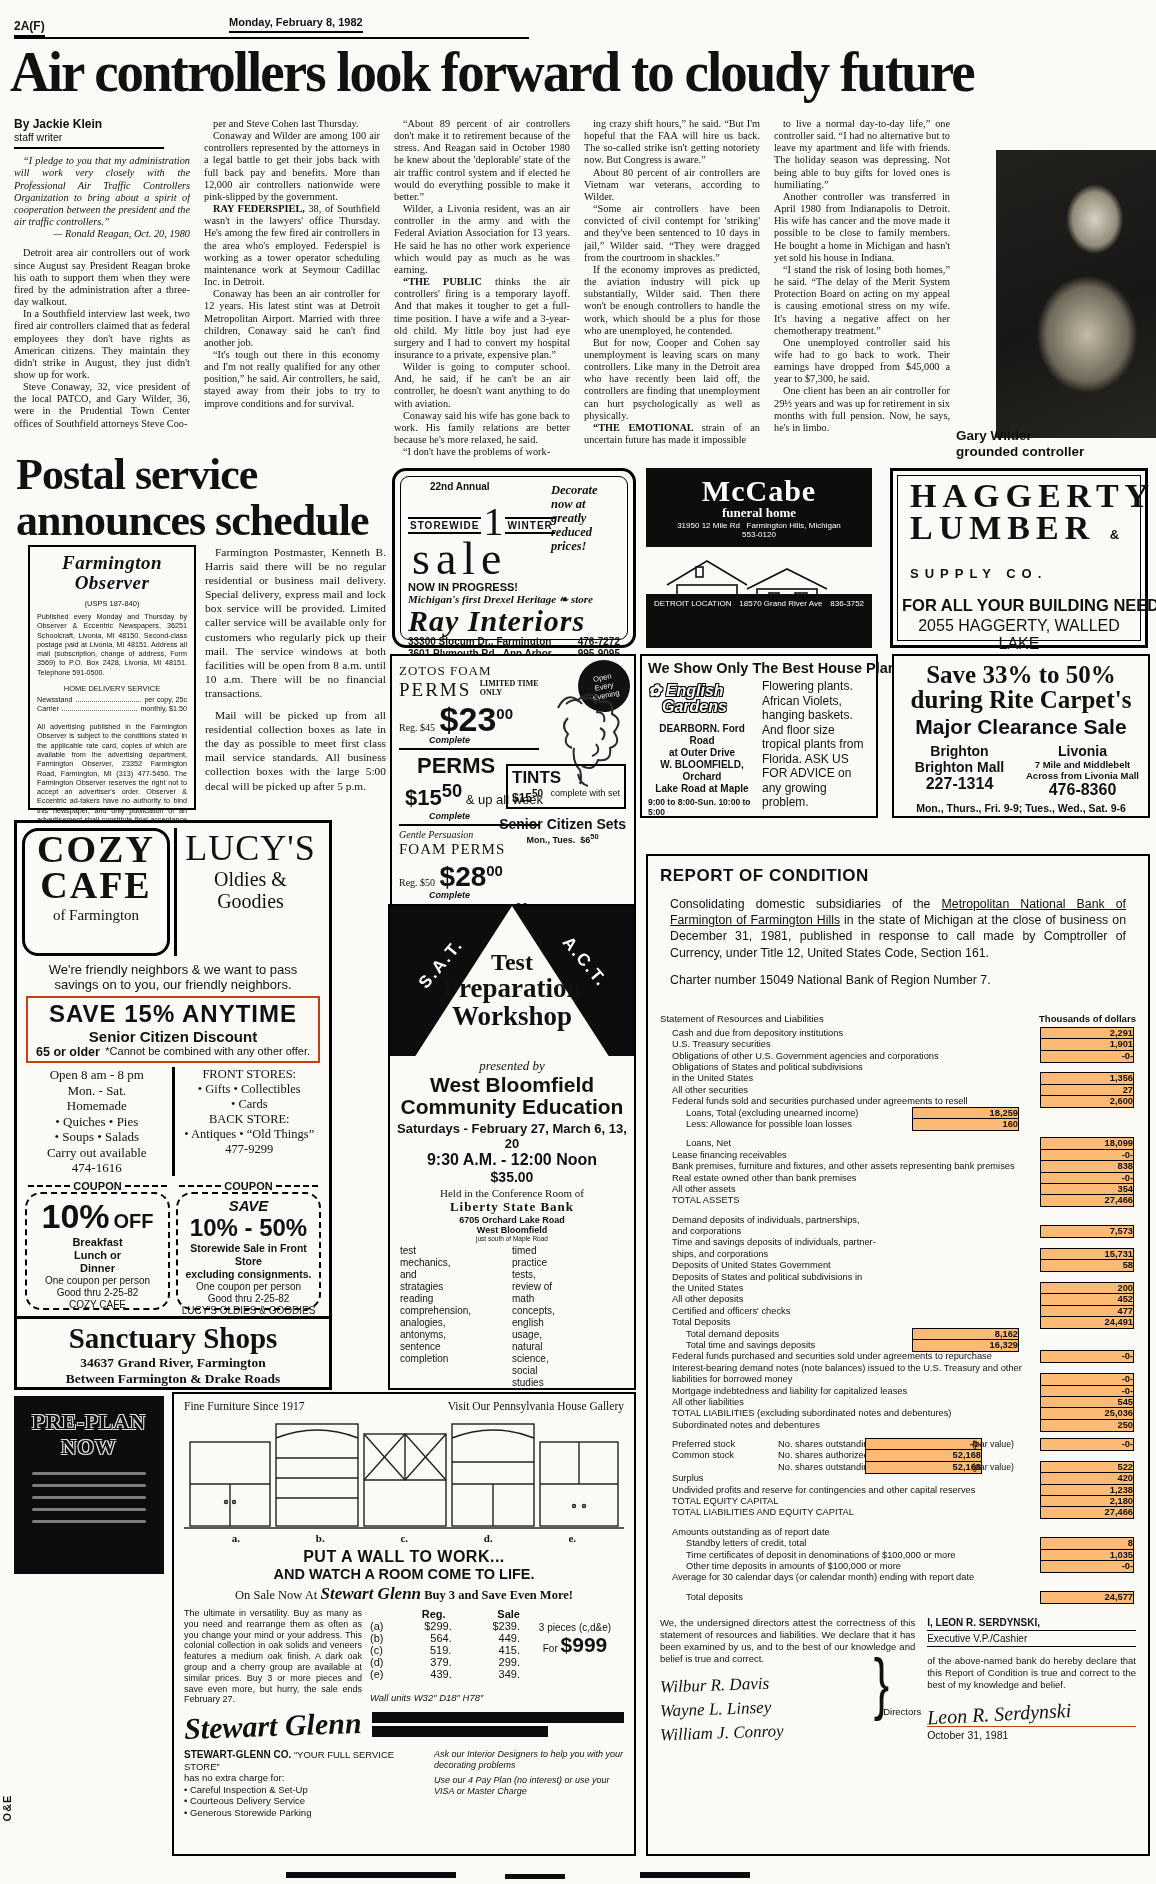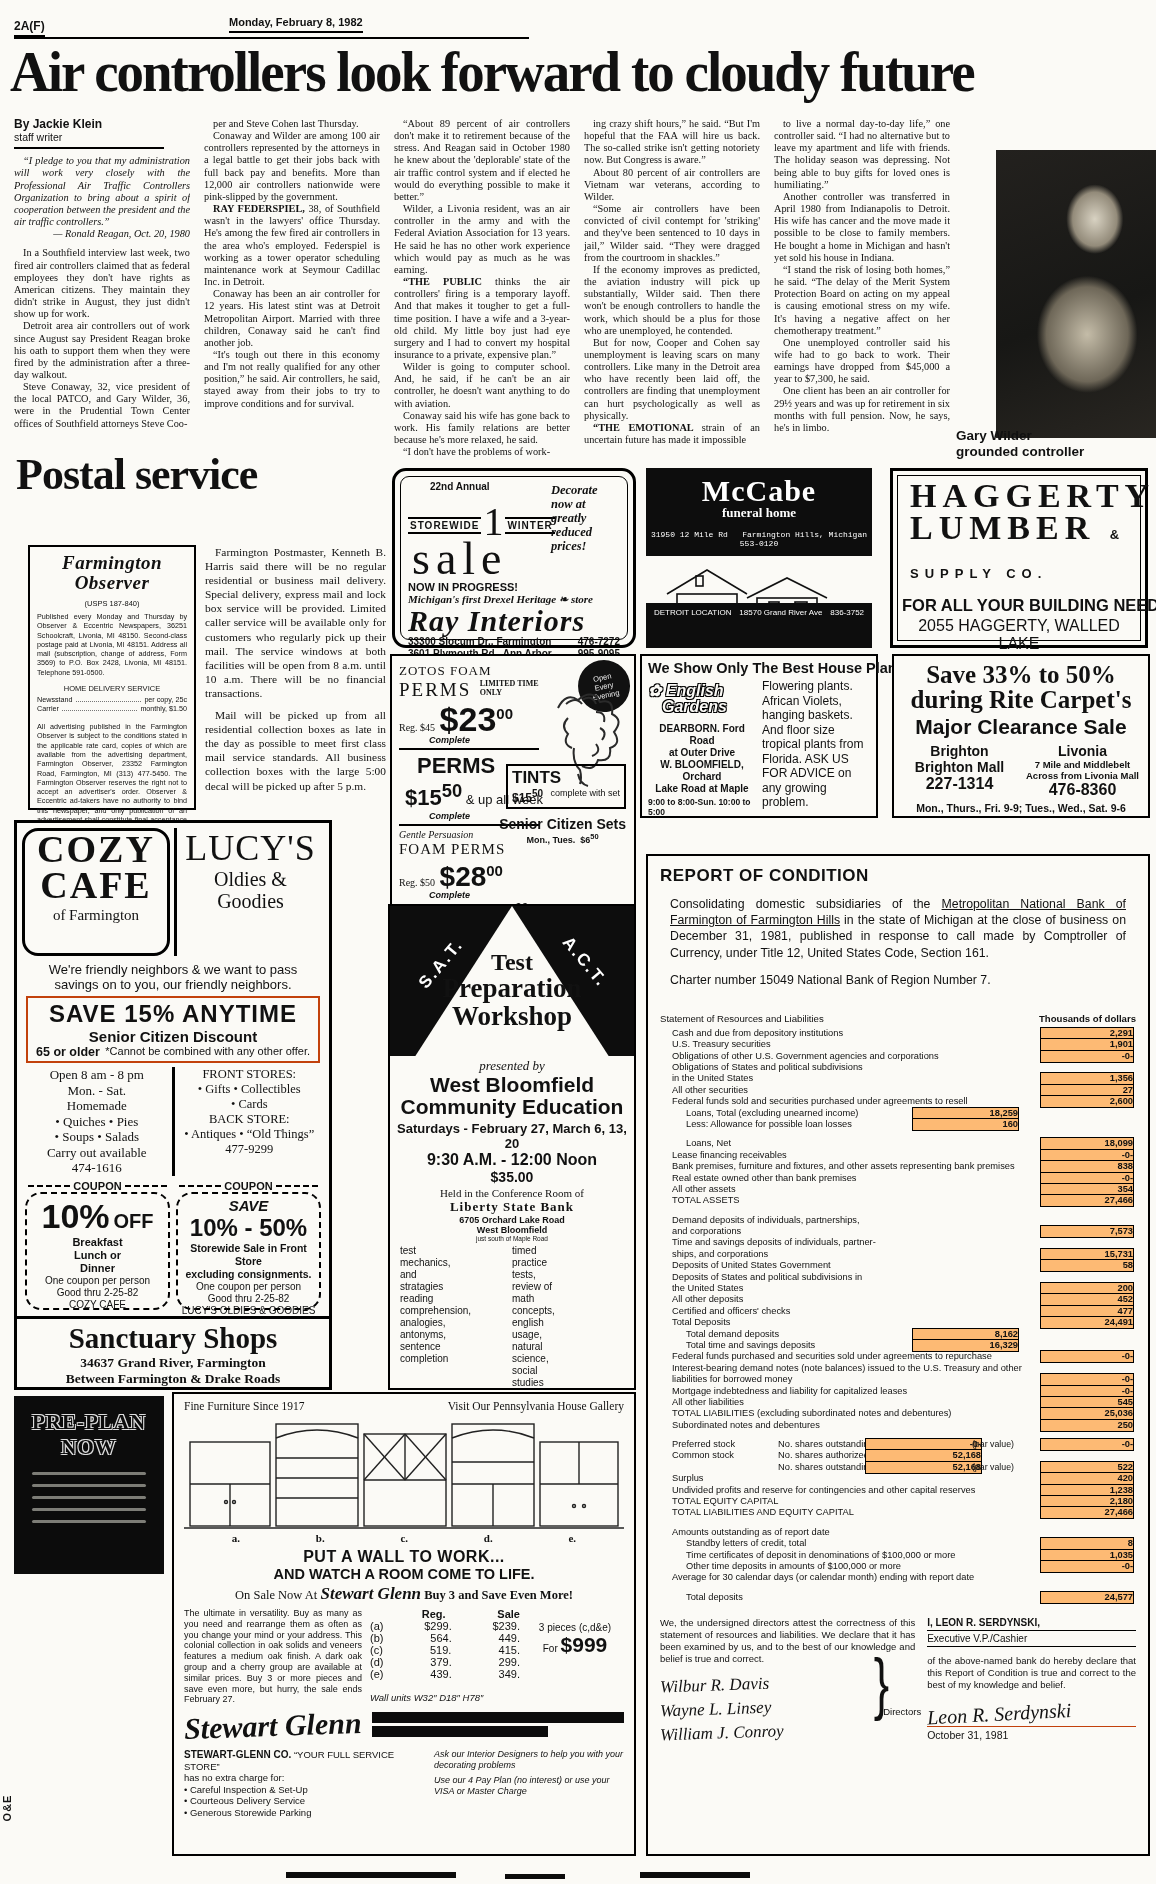--- a/index.html
+++ b/index.html
@@ -59,21 +59,21 @@
   .ray-sale{font-size:46px;line-height:40px;letter-spacing:6px;font-weight:300;margin-left:4px;}
   .ray-dec{position:absolute;right:6px;top:6px;width:70px;font-size:12.5px;font-weight:bold;font-style:italic;line-height:14px;}
   .ray-prog{font-size:11px;font-weight:bold;font-family:"Liberation Sans",sans-serif;margin-top:2px;}
   .ray-tag{font-size:11px;font-style:italic;font-weight:bold;}
   .ray-name{font-size:30px;font-weight:bold;font-style:italic;line-height:30px;letter-spacing:1px;}
   .ray-addr{display:flex;justify-content:space-between;font-size:10px;font-weight:bold;font-family:"Liberation Sans",sans-serif;line-height:12px;}
   
   .mccabe{left:646px;top:468px;width:226px;height:180px;background:#0d0d0d;color:#fff;text-align:center;}
   .mc-name{font-size:30px;font-weight:bold;letter-spacing:1px;padding-top:6px;}
   .mc-type{font-size:13px;font-weight:bold;margin-top:-3px;}
-  .mc-addr{font-size:8px;margin-top:9px;font-family:Liberation Mono, monospace;}
+  .mc-addr{font-size:8px;margin-top:0;font-family:Liberation Sans, sans-serif;}
   .mc-house{background:#fbfaf6;height:66px;margin-top:8px;position:relative;}
   .mc-bar{position:absolute;bottom:0;left:0;right:0;background:#0d0d0d;font-size:8px;
           font-family:"Liberation Sans",sans-serif;padding:5px 4px;display:flex;justify-content:space-around;}
   
   .haggerty{left:890px;top:468px;width:258px;height:180px;border:3px solid #000;padding:4px;}
   .hag-in{border:1px solid #000;height:100%;box-sizing:border-box;text-align:center;padding:4px;}
   .hag-name{font-size:34px;font-weight:bold;letter-spacing:6px;line-height:32px;text-align:left;padding-left:8px;}
   .hag-sup{font-size:13px;font-weight:bold;font-family:"Liberation Sans",sans-serif;}
   .hag-l1{font-size:16.5px;font-weight:bold;font-family:"Liberation Sans",sans-serif;margin-top:6px;white-space:nowrap;}
   .hag-l2{font-size:16px;font-family:"Liberation Sans",sans-serif;margin-top:2px;}
@@ -272,22 +272,22 @@
   <h1 class="headline">Air controllers look forward to cloudy future</h1>
 
   <section class="article">
     <div class="col">
       <div class="byline"><b>By Jackie Klein</b></div>
       <div class="byrole">staff writer</div>
       <div class="byrule"></div>
 
     <p class="ap quote"><b class="lead"></b><span>“I pledge to you that my administration will work very closely with the Professional Air Traffic Controllers Organization to bring about a spirit of cooperation between the president and the air traffic controllers.”</span></p>
         <p class="ap attr"><b class="lead"></b><span>— Ronald Reagan, Oct. 20, 1980</span></p>
+        <p class="ap"><b class="lead"></b><span>Detroit area air controllers out of work since August say President Reagan broke his oath to support them when they were fired by the administration after a three-day walkout.</span></p>
         <p class="ap"><b class="lead"></b><span>In a Southfield interview last week, two fired air controllers claimed that as federal employees they don't have rights as American citizens. They maintain they didn't strike in August, they just didn't show up for work.</span></p>
-        <p class="ap"><b class="lead"></b><span>Detroit area air controllers out of work since August say President Reagan broke his oath to support them when they were fired by the administration after a three-day walkout.</span></p>
         <p class="ap"><b class="lead"></b><span>Steve Conaway, 32, vice president of the local PATCO, and Gary Wilder, 36, were in the Prudential Town Center offices of Southfield attorneys Steve Coo-</span></p>
       </div>
     <div class="col">
 
     <p class="ap"><b class="lead"></b><span>per and Steve Cohen last Thursday.</span></p>
         <p class="ap"><b class="lead"></b><span>Conaway and Wilder are among 100 air controllers represented by the attorneys in a legal battle to get their jobs back with full back pay and benefits. More than 12,000 air controllers nationwide were pink-slipped by the government.</span></p>
         <p class="ap"><b class="lead">RAY FEDERSPIEL,</b><span>38, of Southfield wasn't in the lawyers' office Thursday. He's among the few fired air controllers in the area who's employed. Federspiel is working as a tower operator scheduling maintenance work at Seymour Cadillac Inc. in Detroit.</span></p>
         <p class="ap"><b class="lead"></b><span>Conaway has been an air controller for 12 years. His latest stint was at Detroit Metropolitan Airport. Married with three children, Conaway said he can't find another job.</span></p>
         <p class="ap"><b class="lead"></b><span>“It's tough out there in this economy and I'm not really qualified for any other position,” he said. Air controllers, he said, stayed away from their jobs to try to improve conditions and for survival.</span></p>
       </div>
@@ -320,20 +320,21 @@
   </section>
 
   <figure class="photo"></figure>
   <div class="photo-cap">
     <div>Gary Wilder</div>
     <div>grounded controller</div>
   </div>
 
   <h2 class="postal-h">
     <div>Postal service</div>
+    <div>announces schedule</div>
   </h2>
 
   <aside class="masthead">
     <div class="mh-title">
       <div>Farmington</div>
         <div>Observer</div>
     </div>
     <div class="mh-usps">(USPS 187-840)</div>
     <div class="mh-pub">Published every Monday and Thursday by Observer &amp; Eccentric Newspapers, 36251 Schoolcraft, Livonia, MI 48150. Second-class postage paid at Livonia, MI 48151. Address all mail (subscription, change of address, Form 3569) to P.O. Box 2428, Livonia, MI 48151. Telephone 591-0500.</div>
     <div class="mh-hd">HOME DELIVERY SERVICE</div>

